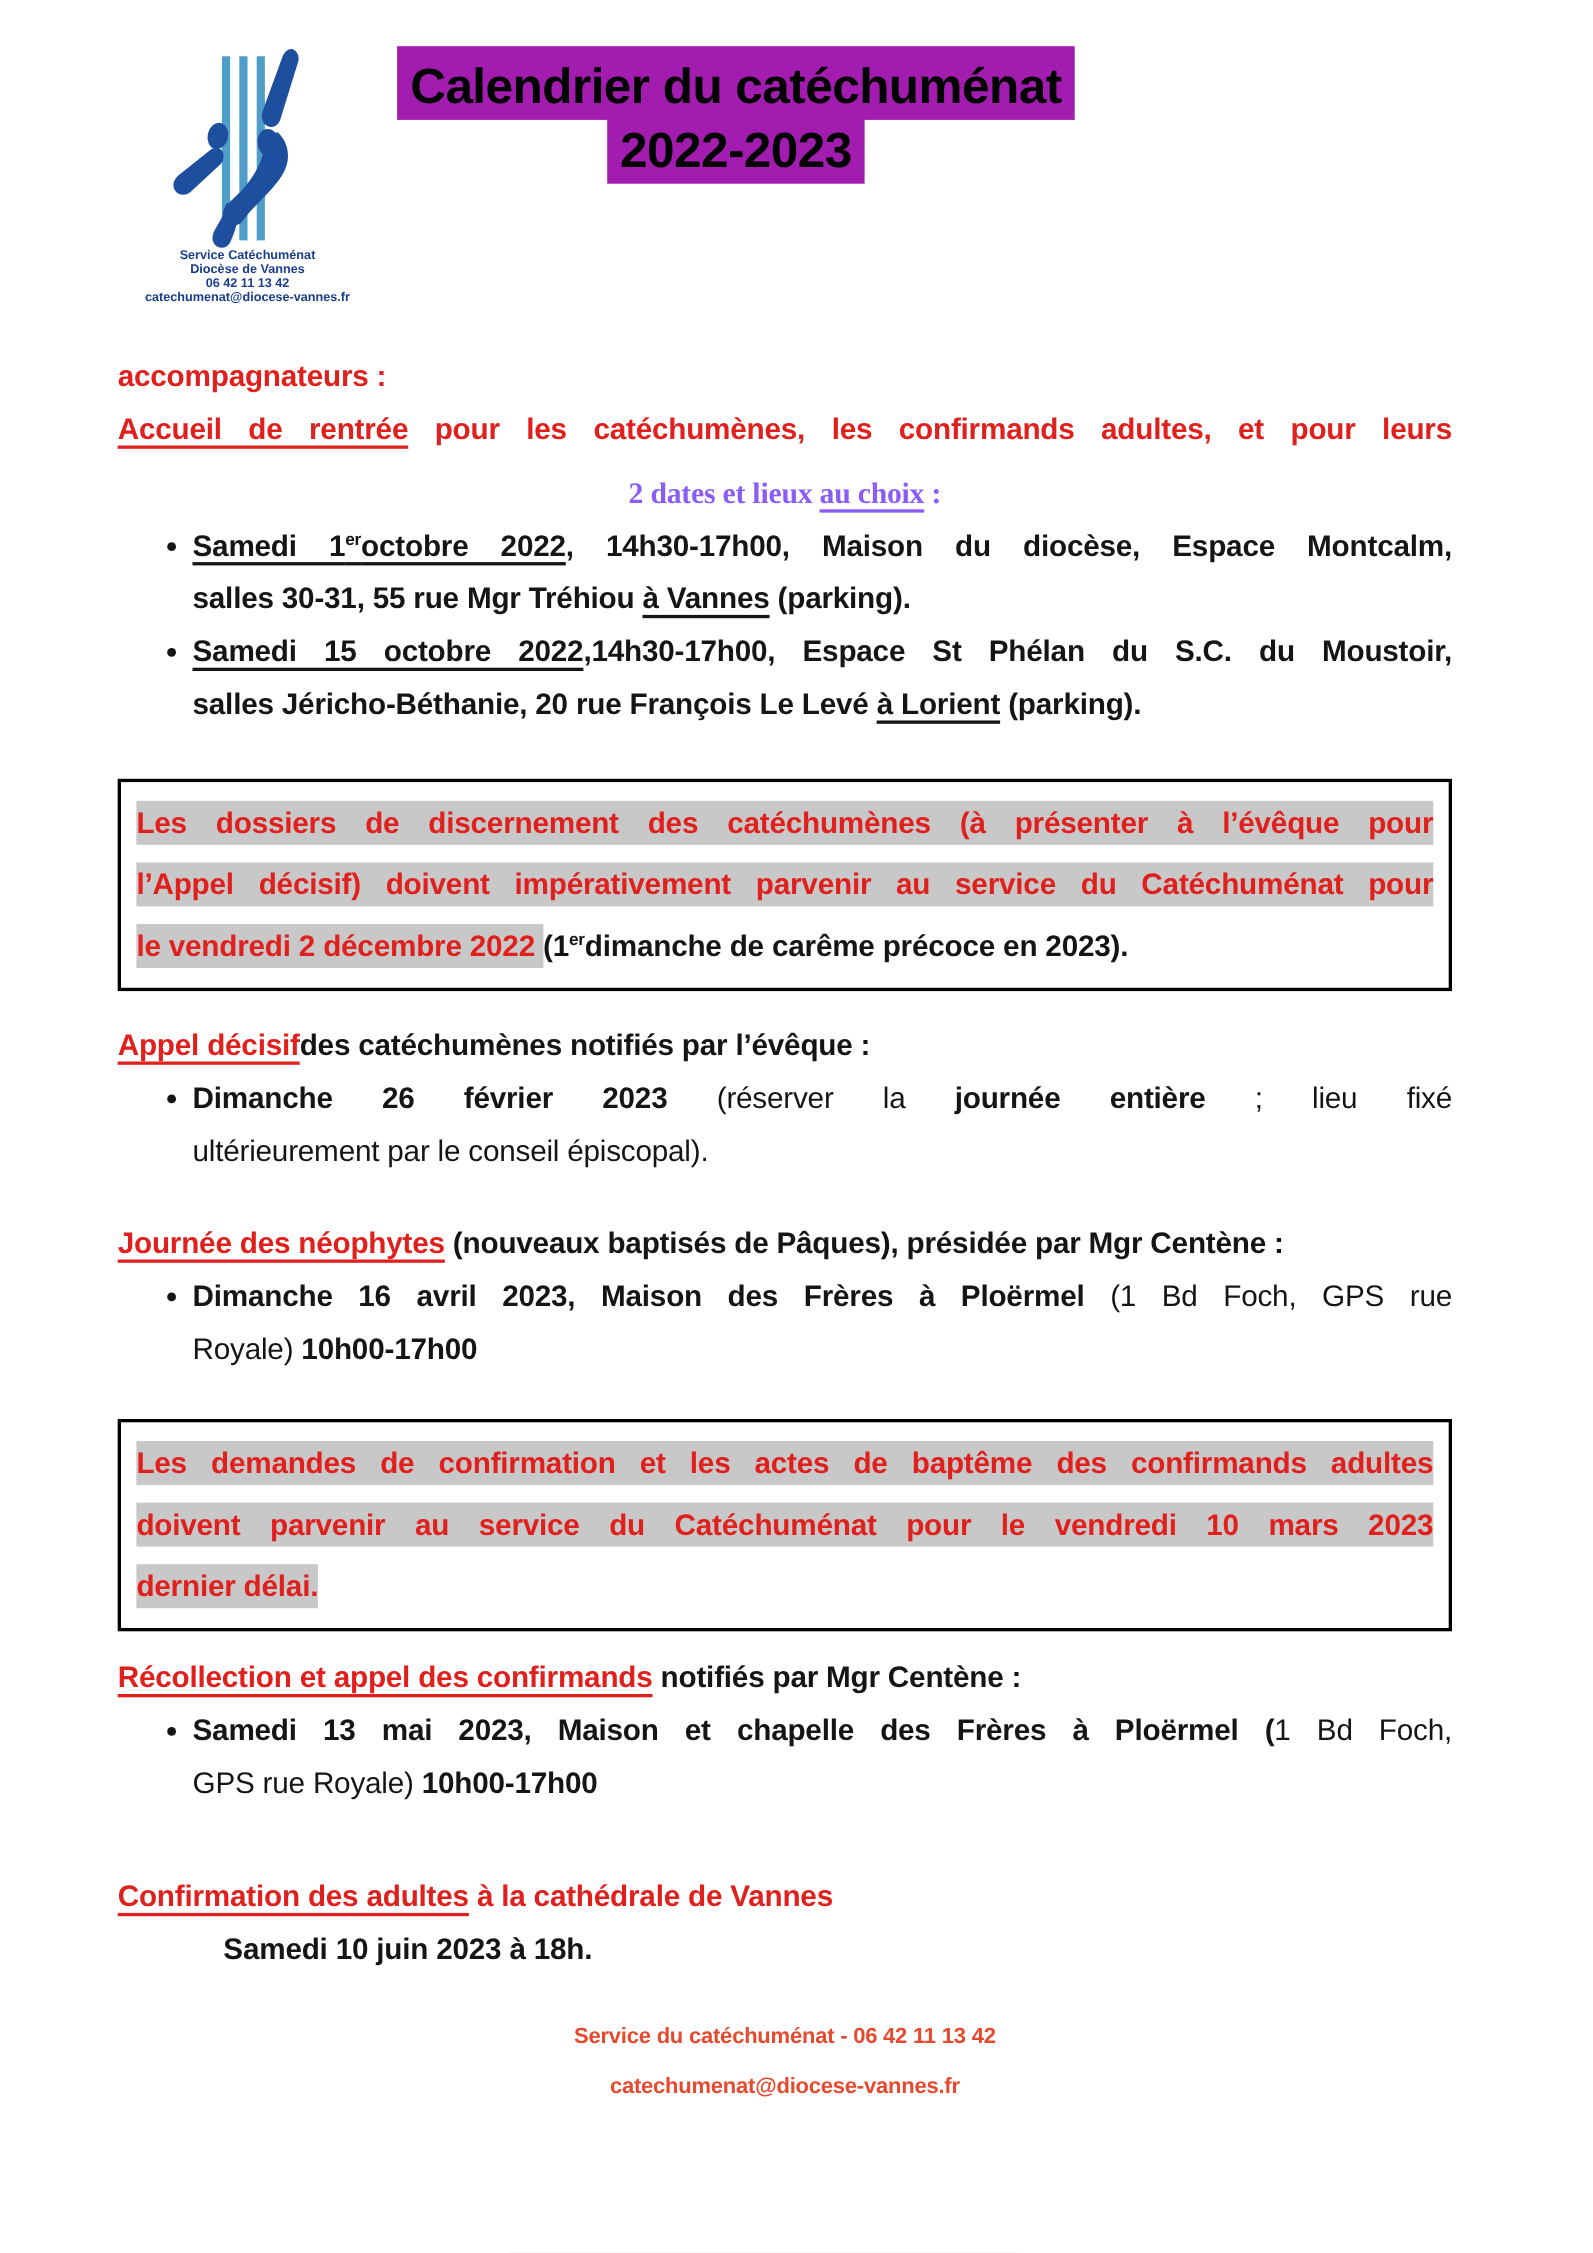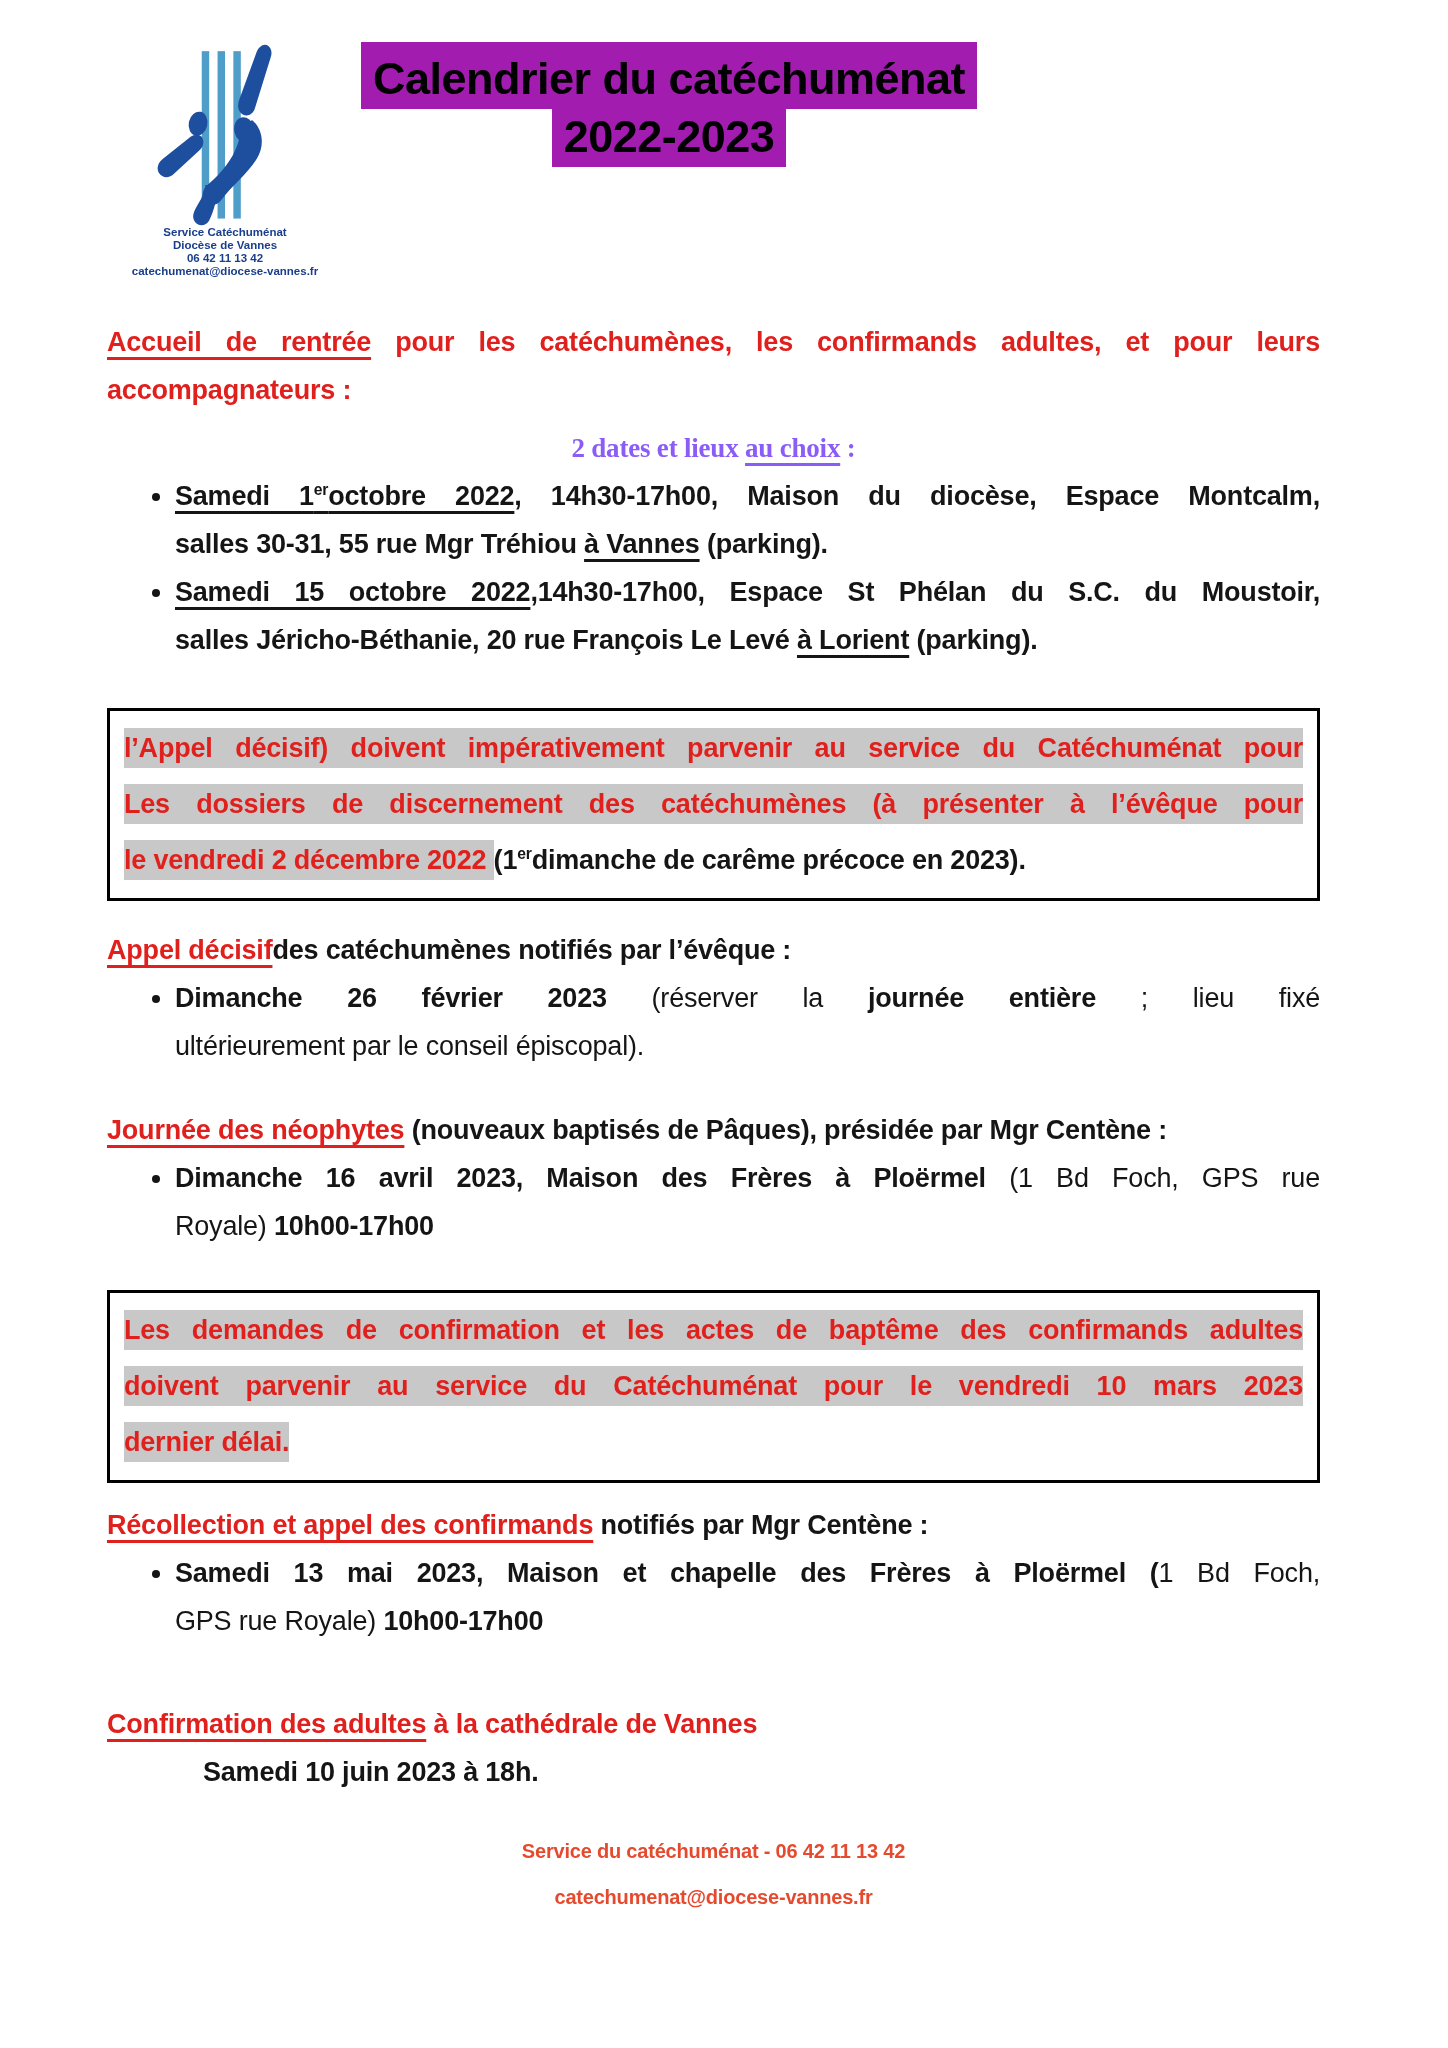--- a/index.html
+++ b/index.html
@@ -116,40 +116,40 @@
   </div>
 
   <div class="title-block">
     <div class="line"><span class="hl-yellow">Calendrier du catéchuménat</span></div>
     <div class="line"><span class="hl-yellow">2022-2023</span></div>
   </div>
 
   <div class="content">
 
     <p class="p-accueil red">
+      <span class="line">accompagnateurs :</span>
       <span class="line jline"><span class="u">Accueil de rentrée</span><span> pour les catéchumènes, les confirmands adultes, et pour leurs</span></span>
-      <span class="line">accompagnateurs :</span>
     </p>
 
     <p class="p-dates"><span>2 dates et  lieux </span><span class="u">au choix</span><span> :</span></p>
 
     <ul class="bullets">
       <li>
         <span class="line jline"><span class="u"><span>Samedi 1</span><sup>er</sup><span>octobre 2022</span></span><span>, 14h30-17h00, Maison du diocèse, Espace Montcalm,</span></span>
         <span class="line"><span>salles 30-31, 55 rue Mgr Tréhiou </span><span class="u">à Vannes</span><span> (parking).</span></span>
       </li>
       <li>
         <span class="line jline"><span class="u">Samedi 15 octobre 2022</span><span>,14h30-17h00, Espace St Phélan du S.C. du Moustoir,</span></span>
         <span class="line"><span>salles Jéricho-Béthanie, 20 rue François Le Levé </span><span class="u">à Lorient</span><span> (parking).</span></span>
       </li>
     </ul>
 
     <div class="callout">
+      <div class="line jline"><span class="hl-gray red">Les  dossiers de discernement des catéchumènes (à présenter à l’évêque pour</span></div>
       <div class="line jline"><span class="hl-gray red">l’Appel décisif) doivent impérativement parvenir au service du Catéchuménat pour</span></div>
-      <div class="line jline"><span class="hl-gray red">Les  dossiers de discernement des catéchumènes (à présenter à l’évêque pour</span></div>
       <div class="line"><span class="hl-gray red">le vendredi 2 décembre 2022 </span><span>(1</span><sup>er</sup><span>dimanche de carême précoce  en 2023).</span></div>
     </div>
 
     <p class="heading"><span class="red u">Appel décisif</span><span>des catéchumènes notifiés par l’évêque :</span></p>
     <ul class="bullets">
       <li>
         <span class="line jline"><span>Dimanche 26 février 2023</span><span class="normal"> (réserver la </span><span>journée entière</span><span class="normal"> ; lieu fixé</span></span>
         <span class="line normal">ultérieurement par le conseil épiscopal).</span>
       </li>
     </ul>

